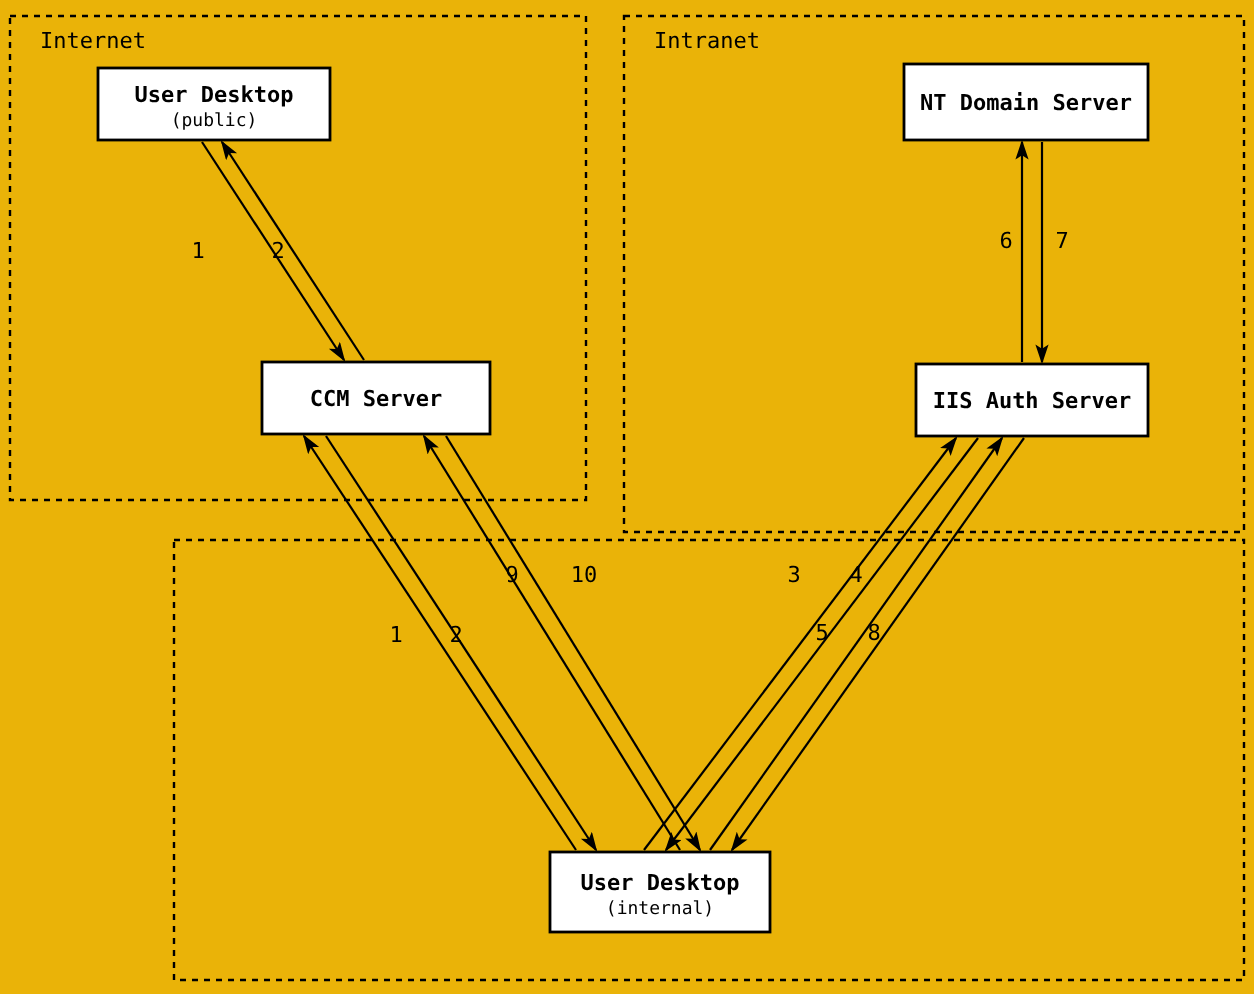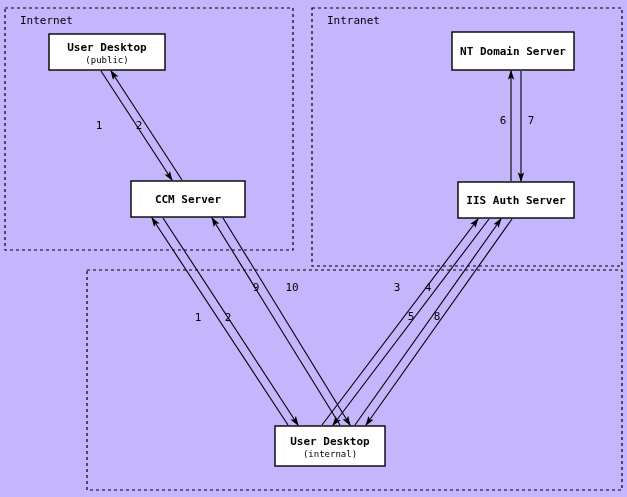--- a/index.html
+++ b/index.html
@@ -5,21 +5,21 @@
 <style>
   html, body {
     margin: 0;
     padding: 0;
     background: #ffffff;
   }
   #diagram-root {
     position: relative;
     width: 627px;
     height: 497px;
-    background: #c4b5fd;
+    background: #eab308;
     font-family: "DejaVu Sans Mono", "Liberation Mono", monospace;
     overflow: hidden;
   }
   svg#diagram-canvas {
     position: absolute;
     left: 0;
     top: 0;
     width: 627px;
     height: 497px;
   }

